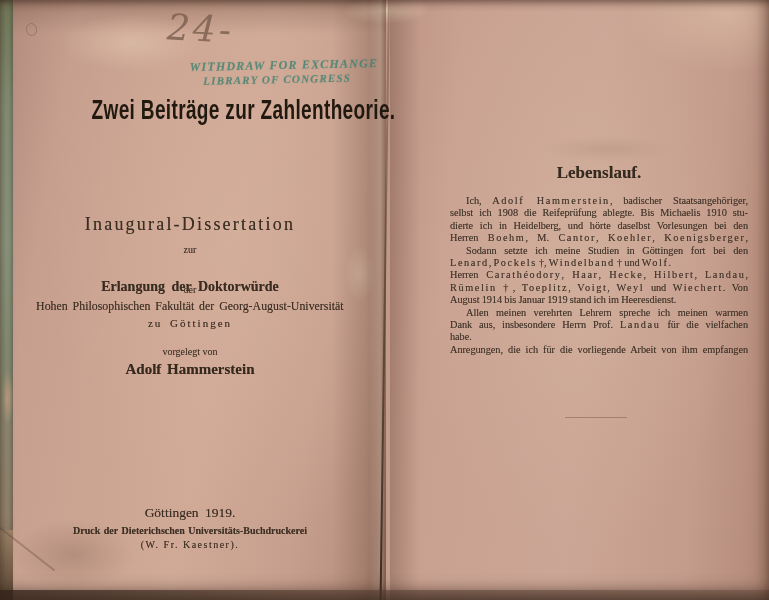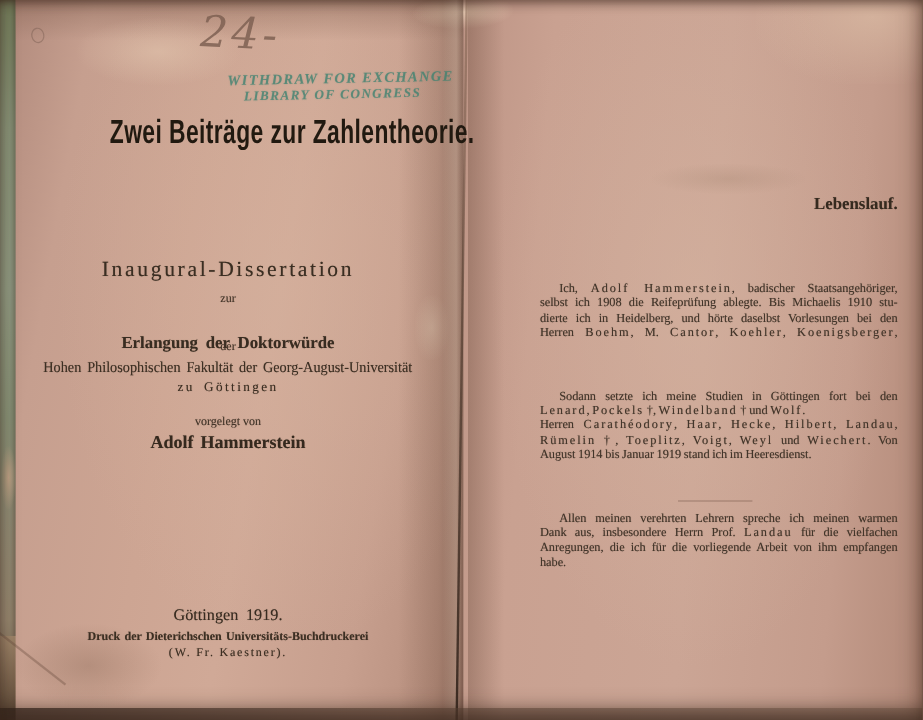--- a/index.html
+++ b/index.html
@@ -84,28 +84,28 @@
     font-style:italic; font-weight:bold; letter-spacing:1.2px;
     text-shadow:0 0 1px rgba(62,130,112,.45);}
   .stamp .l1{font-size:12px; white-space:nowrap;}
   .stamp .l2{font-size:11px; white-space:nowrap; padding-right:14px;}
   .pencil{position:absolute; left:167px; top:8px; font-size:36px; font-style:italic;
     font-family:"DejaVu Serif",serif; transform:rotate(3deg);
     color:rgba(126,96,82,.85); letter-spacing:3px;}
   .circle-mark{position:absolute; left:26px; top:23px; width:9px; height:11px;
     border:1.5px solid rgba(130,100,88,.55); border-radius:50%; transform:rotate(-12deg);}
   
-  .cv-heading{position:absolute; left:450px; top:163px; width:298px; text-align:right;
-    font-size:14px; font-weight:bold; color:#352a1f;}
+  .cv-heading{position:absolute; left:450px; top:163px; width:298px; text-align:center;
+    font-size:17px; font-weight:bold; color:#352a1f;}
   .cv-body{position:absolute; left:450px; top:195px; width:298px;
     font-size:10.3px; line-height:12.4px; color:#42352a;
     letter-spacing:-0.05px; word-spacing:-0.3px;}
   .cv-line{text-align:justify; text-align-last:justify; white-space:normal;}
   .cv-line.last{text-align-last:left;}
-  .cv-line.indent{text-indent:16px;margin-top:40px;}
+  .cv-line.indent{text-indent:16px;}
   .sperr{letter-spacing:1.6px;}
 </style>
 </head>
 <body>
 
 <div class="scan">
 
   <div class="cover-strip">
     <div class="strip-patch p1"></div>
     <div class="strip-patch p2"></div>
@@ -159,19 +159,19 @@
       <div class="cv-line"><span>selbst ich 1908 die Reifeprüfung ablegte. Bis Michaelis 1910 stu-</span></div>
       <div class="cv-line"><span>dierte ich in Heidelberg, und hörte daselbst Vorlesungen bei den</span></div>
       <div class="cv-line"><span>Herren </span><span class="sperr">Boehm</span><span>, M. </span><span class="sperr">Cantor</span><span>, </span><span class="sperr">Koehler</span><span>, </span><span class="sperr">Koenigsberger</span><span>,</span></div>
       <div class="cv-line indent"><span>Sodann setzte ich meine Studien in Göttingen fort bei den</span></div>
       <div class="cv-line last"><span class="sperr">Lenard</span><span>, </span><span class="sperr">Pockels</span><span> †, </span><span class="sperr">Windelband</span><span> † und </span><span class="sperr">Wolf</span><span>.</span></div>
       <div class="cv-line"><span>Herren </span><span class="sperr">Carathéodory</span><span>, </span><span class="sperr">Haar</span><span>, </span><span class="sperr">Hecke</span><span>, </span><span class="sperr">Hilbert</span><span>, </span><span class="sperr">Landau</span><span>,</span></div>
       <div class="cv-line"><span class="sperr">Rümelin</span><span> †, </span><span class="sperr">Toeplitz</span><span>, </span><span class="sperr">Voigt</span><span>, </span><span class="sperr">Weyl</span><span> und </span><span class="sperr">Wiechert</span><span>. Von</span></div>
       <div class="cv-line last"><span>August 1914 bis Januar 1919 stand ich im Heeresdienst.</span></div>
       <div class="cv-line indent"><span>Allen meinen verehrten Lehrern spreche ich meinen warmen</span></div>
       <div class="cv-line"><span>Dank aus, insbesondere Herrn Prof. </span><span class="sperr">Landau</span><span> für die vielfachen</span></div>
+      <div class="cv-line last"><span>habe.</span></div>
       <div class="cv-line"><span>Anregungen, die ich für die vorliegende Arbeit von ihm empfangen</span></div>
-      <div class="cv-line last"><span>habe.</span></div>
     </div>
 
   <div class="bottom-band"></div>
   <div class="vignette"></div>
 </div>
 
 </body></html>

